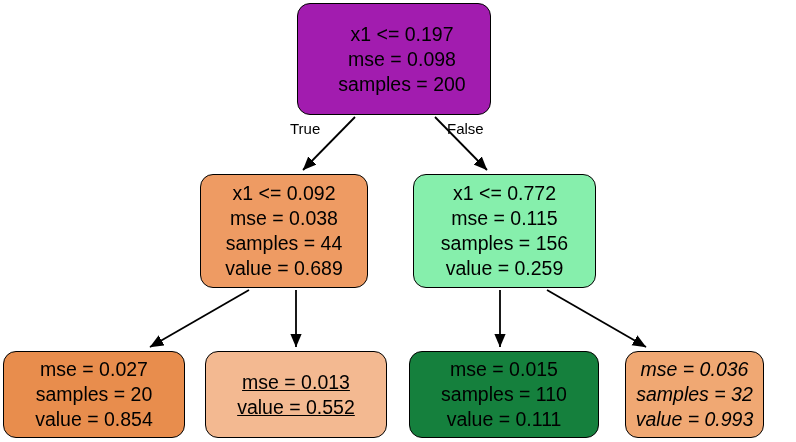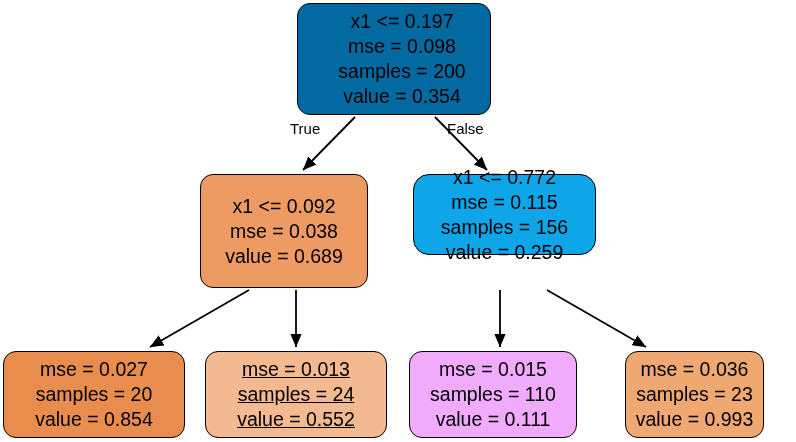--- a/index.html
+++ b/index.html
@@ -68,55 +68,54 @@
         <line x1="355" y1="117" x2="303" y2="170" stroke="#000000" stroke-width="1.8" marker-end="url(#arrowhead)"></line>
         <line x1="435" y1="117" x2="487" y2="170" stroke="#000000" stroke-width="1.8" marker-end="url(#arrowhead)"></line>
         <line x1="249" y1="290" x2="150" y2="347" stroke="#000000" stroke-width="1.8" marker-end="url(#arrowhead)"></line>
         <line x1="296" y1="290" x2="296" y2="347" stroke="#000000" stroke-width="1.8" marker-end="url(#arrowhead)"></line>
         <line x1="500" y1="290" x2="500" y2="347" stroke="#000000" stroke-width="1.8" marker-end="url(#arrowhead)"></line>
         <line x1="547" y1="290" x2="646" y2="347" stroke="#000000" stroke-width="1.8" marker-end="url(#arrowhead)"></line>
       </g>
   </svg>
 
   <div id="nodes-group">
-      <div class="node" style="left: 297px; top: 3px; width: 194px; height: 112px; background: #0369a1; border-color: rgb(0, 0, 0); color: rgb(0, 0, 0); padding-left: 16px;">
+      <div class="node" style="left: 297px; top: 3px; width: 194px; height: 112px; background: #a21caf; border-color: rgb(0, 0, 0); color: rgb(0, 0, 0); padding-left: 16px;">
         <span class="line">x1 &lt;= 0.197</span>
         <span class="line">mse = 0.098</span>
         <span class="line">samples = 200</span>
-        <span class="line">value = 0.354</span>
       </div>
       <div class="node" style="left: 200px; top: 174px; width: 168px; height: 114px; background: rgb(238, 155, 99); border-color: rgb(0, 0, 0); color: rgb(0, 0, 0);">
         <span class="line">x1 &lt;= 0.092</span>
         <span class="line">mse = 0.038</span>
+        <span class="line">samples = 44</span>
         <span class="line">value = 0.689</span>
       </div>
-      <div class="node" style="left: 413px; top: 174px; width: 183px; height: 81px; background: #0ea5e9; border-color: rgb(0, 0, 0); color: rgb(0, 0, 0); border-radius: 16px;">
+      <div class="node" style="left: 413px; top: 174px; width: 183px; height: 114px; background: #86efac; border-color: rgb(0, 0, 0); color: rgb(0, 0, 0);">
         <span class="line">x1 &lt;= 0.772</span>
         <span class="line">mse = 0.115</span>
         <span class="line">samples = 156</span>
         <span class="line">value = 0.259</span>
       </div>
       <div class="node" style="left: 3px; top: 351px; width: 182px; height: 87px; background: rgb(232, 141, 77); border-color: rgb(0, 0, 0); color: rgb(0, 0, 0);">
         <span class="line">mse = 0.027</span>
         <span class="line">samples = 20</span>
         <span class="line">value = 0.854</span>
       </div>
       <div class="node" style="left: 205px; top: 351px; width: 182px; height: 87px; background: rgb(243, 185, 145); border-color: rgb(0, 0, 0); color: rgb(0, 0, 0); text-decoration: underline;">
         <span class="line">mse = 0.013</span>
-        <span class="line">samples = 24</span>
         <span class="line">value = 0.552</span>
       </div>
-      <div class="node" style="left: 409px; top: 351px; width: 168px; height: 87px; background: #f0abfc; border-color: rgb(0, 0, 0); color: rgb(0, 0, 0);">
+      <div class="node" style="left: 409px; top: 351px; width: 190px; height: 87px; background: #15803d; border-color: rgb(0, 0, 0); color: rgb(0, 0, 0);">
         <span class="line">mse = 0.015</span>
         <span class="line">samples = 110</span>
         <span class="line">value = 0.111</span>
       </div>
-      <div class="node" style="left: 625px; top: 351px; width: 139px; height: 87px; background: rgb(240, 168, 115); border-color: rgb(0, 0, 0); color: rgb(0, 0, 0);">
+      <div class="node" style="left: 625px; top: 351px; width: 139px; height: 87px; background: rgb(240, 168, 115); border-color: rgb(0, 0, 0); color: rgb(0, 0, 0); font-style: italic;">
         <span class="line">mse = 0.036</span>
-        <span class="line">samples = 23</span>
+        <span class="line">samples = 32</span>
         <span class="line">value = 0.993</span>
       </div>
     </div>
   <div id="labels-group">
       <div class="edge-label" style="left: 290px; top: 118px;">True</div>
       <div class="edge-label" style="left: 447px; top: 118px;">False</div>
     </div>
 
 </div>
 

